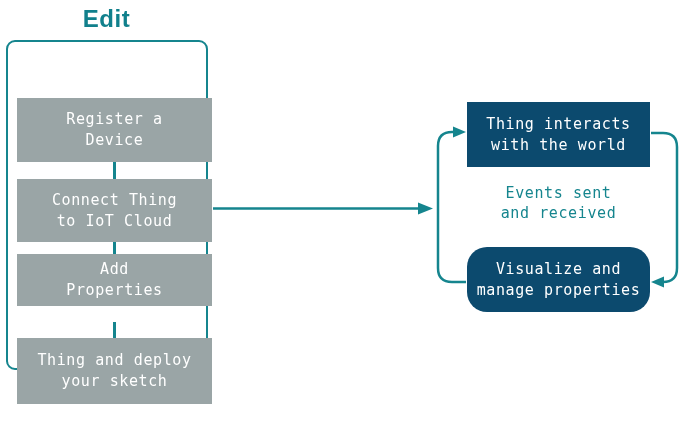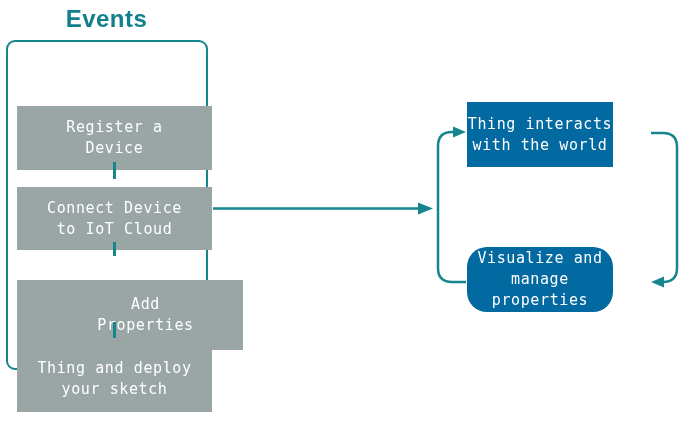--- a/index.html
+++ b/index.html
@@ -38,52 +38,51 @@
     border-radius: 9px;
   }
   .step-box {
     position: absolute;
     left: 9px;
     width: 195px;
     background: #9AA5A6;
     display: flex;
     align-items: center;
     justify-content: center;
-    margin-top: 8px;
   }
   .step-box .label,
   .cycle-box .label,
   .cycle-text .label {
     font-family: "DejaVu Sans Mono", monospace;
     font-size: 15px;
     line-height: 21px;
     letter-spacing: 0.6px;
     color: #ffffff;
     text-align: center;
     white-space: pre-line;
   }
   #step-1 { top: 56px;  height: 64px; }
   #step-2 { top: 137px; height: 63px; }
-  #step-3 { top: 230px; height: 70px; padding-left: 31px; }
+  #step-3 { top: 212px; height: 52px; }
   #step-4 { top: 296px; height: 66px; }
   .step-connector {
     position: absolute;
     left: 105px;
     width: 3px;
     background: #15858E;
   }
   #conn-1 { top: 120px; height: 17px; }
   #conn-2 { top: 200px; height: 14px; }
   #conn-3 { top: 280px; height: 16px; }
   
   .cycle-box {
     position: absolute;
     left: 467px;
-    width: 146px;
-    background: #0369a1;
+    width: 183px;
+    background: #0c4a6e;
     display: flex;
     align-items: center;
     justify-content: center;
   }
   #cycle-top    { top: 102px; height: 65px; }
   #cycle-bottom { top: 247px; height: 65px; border-radius: 20px; }
   .cycle-text {
     position: absolute;
     left: 467px;
     top: 183px;
@@ -109,31 +108,31 @@
     stroke: #15858E;
     stroke-width: 2.5;
   }
   .arrow-head { fill: #15858E; stroke: none; }
 </style>
 </head>
 <body>
 
 <div id="canvas">
 
-  <div class="panel-title">Events</div>
+  <div class="panel-title">Edit</div>
 
   <div class="steps-container">
     <div class="step-box" id="step-1">
       <span class="label">Register a
 Device</span>
     </div>
     <div class="step-connector" id="conn-1"></div>
 
     <div class="step-box" id="step-2">
-      <span class="label">Connect Device
+      <span class="label">Connect Thing
 to IoT Cloud</span>
     </div>
     <div class="step-connector" id="conn-2"></div>
 
     <div class="step-box" id="step-3">
       <span class="label">Add
 Properties</span>
     </div>
     <div class="step-connector" id="conn-3"></div>
 
@@ -141,20 +140,24 @@
       <span class="label">Thing and deploy
 your sketch</span>
     </div>
   </div>
 
   <div class="cycle-box" id="cycle-top">
     <span class="label">Thing interacts
 with the world</span>
   </div>
 
+  <div class="cycle-text">
+    <span class="label">Events sent
+and received</span>
+  </div>
 
   <div class="cycle-box" id="cycle-bottom">
     <span class="label">Visualize and
 manage properties</span>
   </div>
 
   <svg id="arrows" viewBox="0 0 700 425" xmlns="http://www.w3.org/2000/svg">
 
     <g>
       <line class="arrow-stroke" x1="213" y1="208.5" x2="420" y2="208.5"></line>

